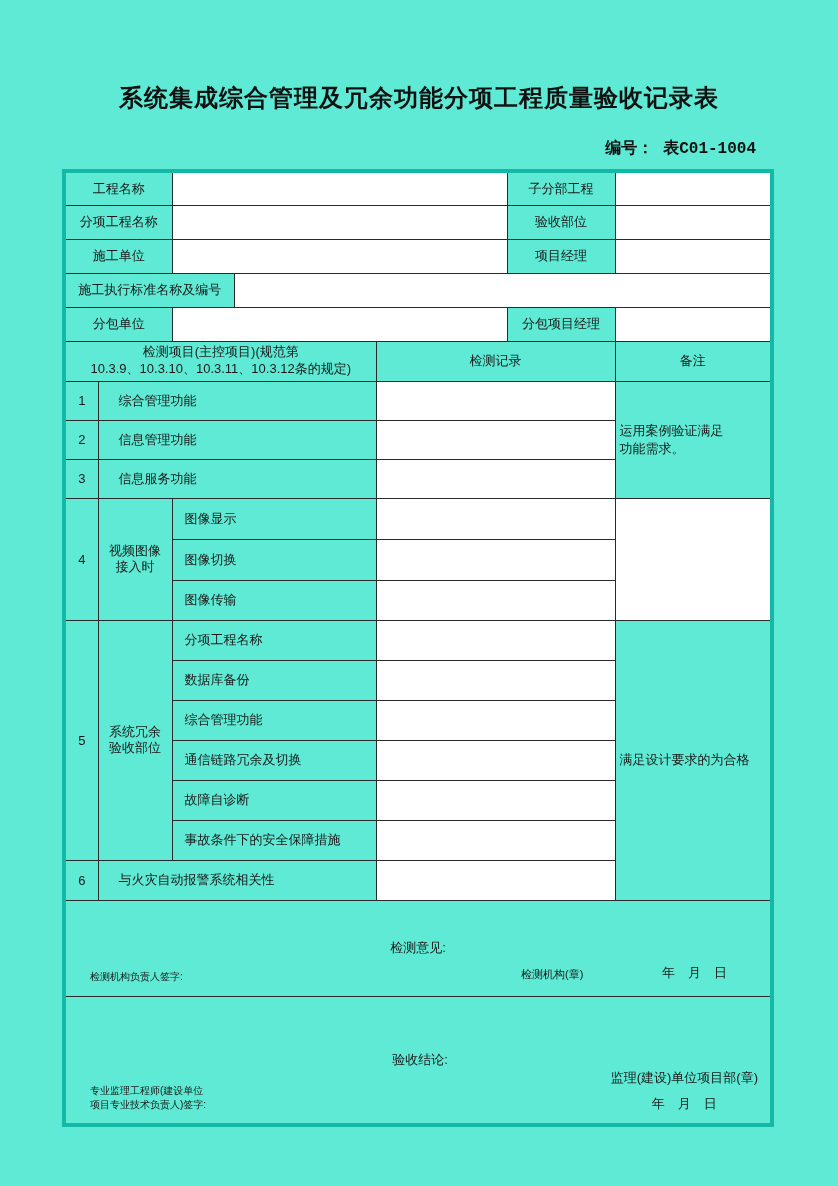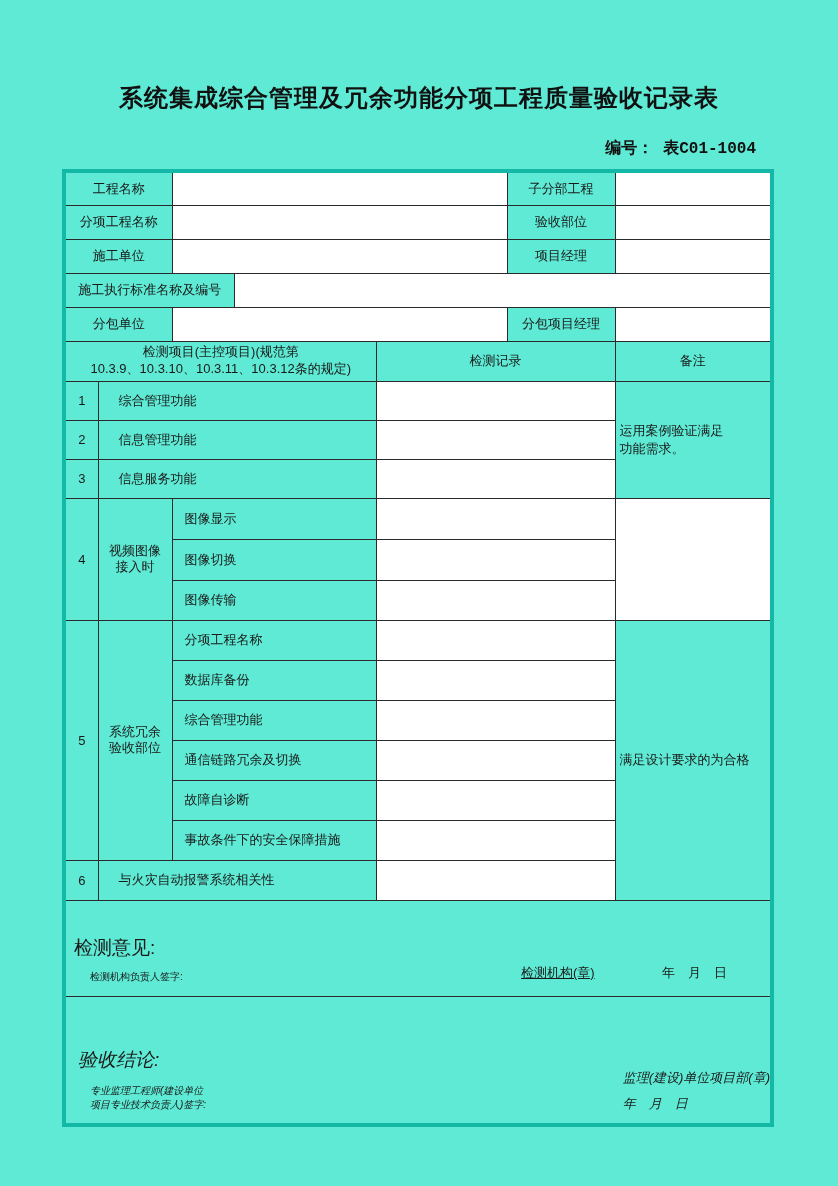--- a/index.html
+++ b/index.html
@@ -44,37 +44,37 @@
     vertical-align: middle;
     overflow: hidden;
   }
   
   tr.r-info   td { height: 34px; }
   tr.r-head   td { height: 40px; }
   tr.r-item   td { height: 39px; }
   tr.r-sub41  td { height: 41px; }
   tr.r-sub40  td { height: 40px; }
   tr.r-opinion    td { height: 96px; }
-  tr.r-conclusion td { height: 129px; font-style: italic; }
+  tr.r-conclusion td { height: 129px; }
 
   td.lab   { text-align: center; }
   td.num   { text-align: center; }
   td.iname { text-align: left; padding-left: 20px; }
   td.gname { text-align: center; line-height: 1.25; }
   td.sname { text-align: left; padding-left: 12px; }
   td.head  { text-align: center; line-height: 1.3; white-space: nowrap; }
   td.remark { text-align: left; padding: 0 4px; line-height: 1.35; }
   td.blank { background: #fff; }
 
   td.footcell { position: relative; vertical-align: top; padding: 7px 8px; }
-  .foot-toplabel { font-size: 19px; }
+  .foot-toplabel { font-size: 13px; text-align: center; }
   .sign-line { position: absolute; left: 24px; bottom: 12px; font-size: 10px; line-height: 1.35; }
-  .pos-org  { position: absolute; left: 455px; bottom: 14px; font-size: 13px; text-decoration: underline; }
+  .pos-org  { position: absolute; left: 455px; bottom: 14px; font-size: 11px; }
   .pos-date { position: absolute; left: 596px; bottom: 14px; font-size: 13px; }
-  .right-block { position: absolute; right: 0; bottom: 10px; text-align: left; font-size: 13px; }
+  .right-block { position: absolute; right: 12px; bottom: 10px; text-align: center; font-size: 13px; }
   .right-block .rb-date { margin-top: 8px; }
   .two-line span { display: block; }
 </style>
 </head>
 <body>
 
 <div class="page">
 
   <div class="title">系统集成综合管理及冗余功能分项工程质量验收记录表</div>
 

